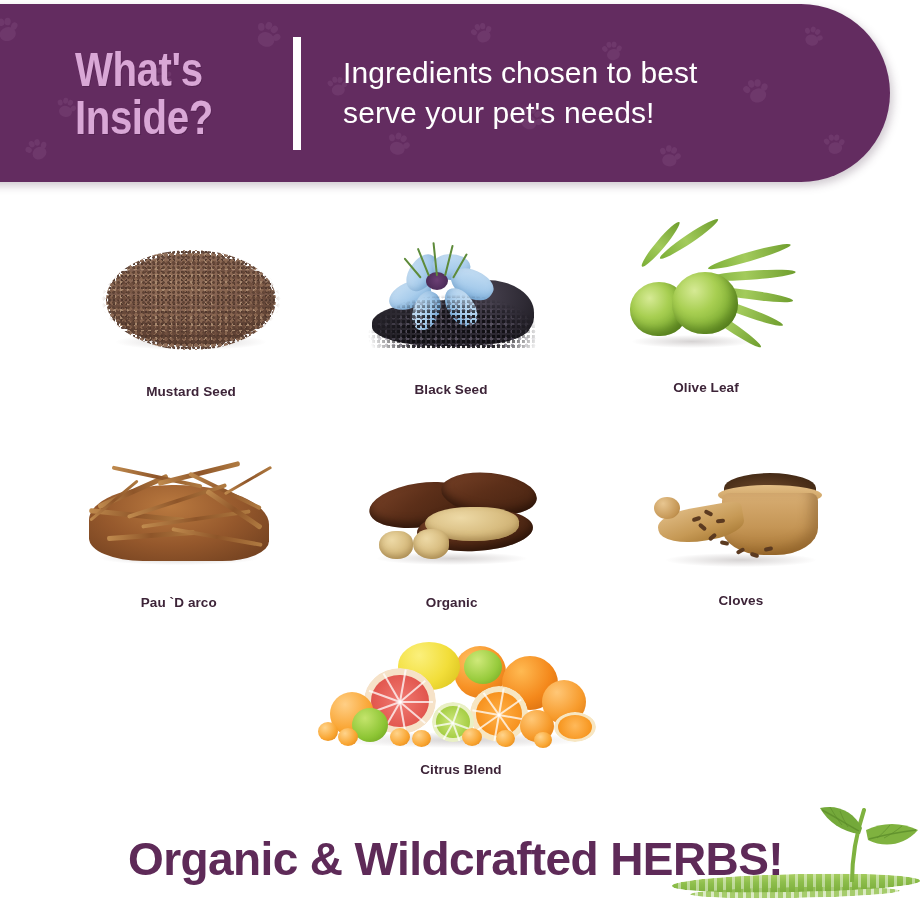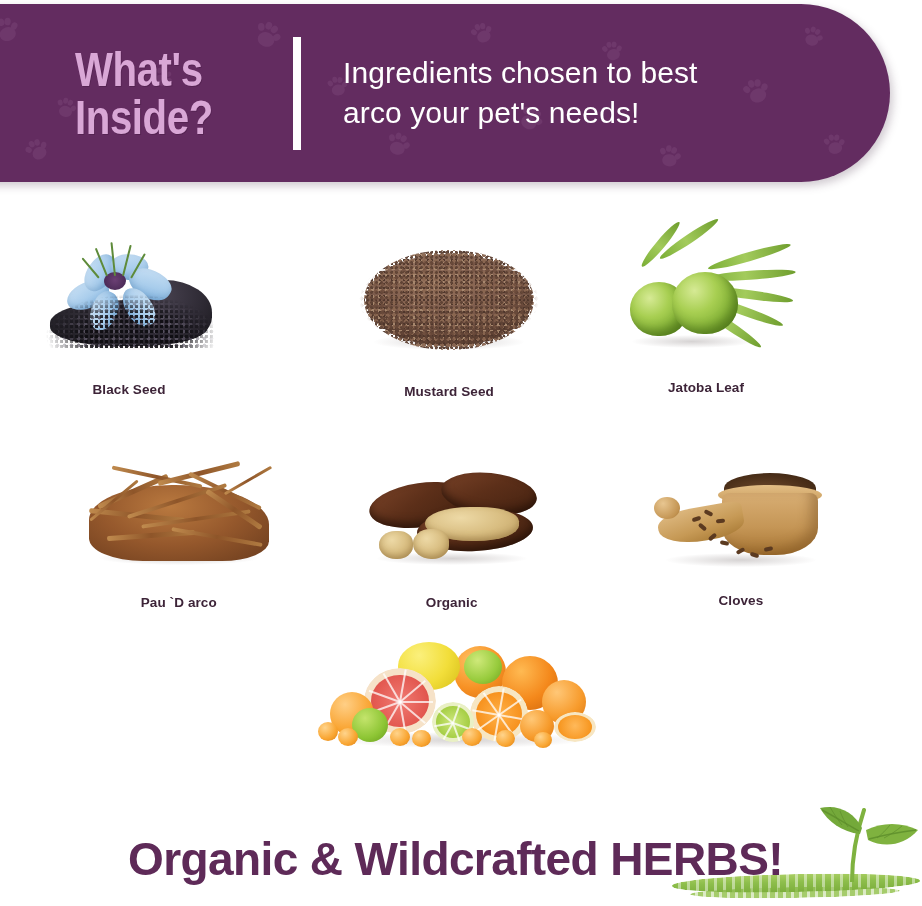--- a/index.html
+++ b/index.html
@@ -359,28 +359,40 @@
             <i class="t t3"></i>
             <i class="t t4"></i>
           </div>
       </div>
 
       <div class="banner-inner">
         <div class="headline">What's
 Inside?</div>
         <div class="divider-rule"></div>
         <div class="subhead">Ingredients chosen to best
-arco your pet's needs!</div>
+serve your pet's needs!</div>
       </div>
     </div>
   </div>
 
   <div class="grid">
 
     <div class="row" style="height:215px;">
+
+      <div class="cell" style="width:322px;padding-left:60px;">
+        <div class="fig" style="height:150px;">
+          <div class="mustard">
+            <div class="shadow" style="width:150px;height:16px;bottom:0;"></div>
+            <div class="pile"></div>
+            <div class="grain"></div>
+            <div class="fuzz"></div>
+          </div>
+        </div>
+        <div class="cap" style="margin-top:34px;">Mustard Seed</div>
+      </div>
 
       <div class="cell" style="width:258px;">
         <div class="fig" style="height:150px;">
           <div class="blackseed">
             <div class="shadow" style="width:140px;height:14px;bottom:0;"></div>
             <div class="heap"></div>
             <div class="heap2"></div>
 
             <div class="petal" style="left:22px;top:44px;width:44px;height:26px;transform:rotate(-18deg);"></div>
             <div class="petal" style="left:36px;top:22px;width:40px;height:26px;transform:rotate(-48deg);"></div>
@@ -393,48 +405,36 @@
             <div class="wisp" style="left:70px;top:4px;width:2px;height:34px;transform:rotate(-6deg);"></div>
             <div class="wisp" style="left:78px;top:6px;width:2px;height:32px;transform:rotate(14deg);"></div>
             <div class="wisp" style="left:86px;top:12px;width:2px;height:28px;transform:rotate(30deg);"></div>
             <div class="wisp" style="left:54px;top:14px;width:2px;height:26px;transform:rotate(-40deg);"></div>
             <div class="grit"></div>
           </div>
         </div>
         <div class="cap" style="margin-top:32px;">Black Seed</div>
       </div>
 
-      <div class="cell" style="width:322px;padding-left:60px;">
-        <div class="fig" style="height:150px;">
-          <div class="mustard">
-            <div class="shadow" style="width:150px;height:16px;bottom:0;"></div>
-            <div class="pile"></div>
-            <div class="grain"></div>
-            <div class="fuzz"></div>
-          </div>
-        </div>
-        <div class="cap" style="margin-top:34px;">Mustard Seed</div>
-      </div>
-
       <div class="cell" style="width:342px;padding-right:90px;">
         <div class="fig" style="height:150px;">
           <div class="olive">
             <div class="shadow" style="width:120px;height:13px;bottom:2px;left:42%;"></div>
             <div class="oleaf" style="left:88px;top:24px;width:86px;transform:rotate(-16deg);"></div>
             <div class="oleaf" style="left:84px;top:34px;width:92px;transform:rotate(-4deg);"></div>
             <div class="oleaf" style="left:86px;top:44px;width:88px;transform:rotate(8deg);"></div>
             <div class="oleaf" style="left:84px;top:52px;width:84px;transform:rotate(20deg);"></div>
             <div class="oleaf" style="left:78px;top:60px;width:76px;transform:rotate(34deg);"></div>
             <div class="oleaf" style="left:40px;top:14px;width:70px;transform:rotate(-34deg);"></div>
             <div class="oleaf" style="left:22px;top:22px;width:58px;transform:rotate(-50deg);"></div>
             <div class="fruit o1"></div>
             <div class="fruit o2"></div>
           </div>
         </div>
-        <div class="cap" style="margin-top:30px;">Jatoba Leaf</div>
+        <div class="cap" style="margin-top:30px;">Olive Leaf</div>
       </div>
     </div>
 
     <div class="row" style="height:215px;margin-top:0;gap:16px;">
 
       <div class="cell" style="width:322px;padding-left:46px;">
         <div class="fig" style="height:152px;">
           <div class="bark">
             <div class="shadow" style="width:160px;height:14px;bottom:2px;"></div>
             <div class="mound"></div>
@@ -554,20 +554,21 @@
 
             <div class="fruitball" style="left:2px;top:86px;width:20px;height:19px;background:radial-gradient(circle at 35% 30%,#FFD48C 0%,#F9A531 60%,#DA7D12 100%);"></div>
             <div class="fruitball" style="left:22px;top:92px;width:20px;height:18px;background:radial-gradient(circle at 35% 30%,#FFD48C 0%,#F9A531 60%,#DA7D12 100%);"></div>
             <div class="fruitball" style="left:74px;top:92px;width:20px;height:18px;background:radial-gradient(circle at 35% 30%,#FFD48C 0%,#F9A531 60%,#DA7D12 100%);"></div>
             <div class="fruitball" style="left:96px;top:94px;width:19px;height:17px;background:radial-gradient(circle at 35% 30%,#FFD48C 0%,#F9A531 60%,#DA7D12 100%);"></div>
             <div class="fruitball" style="left:146px;top:92px;width:20px;height:18px;background:radial-gradient(circle at 35% 30%,#FFD48C 0%,#F9A531 60%,#DA7D12 100%);"></div>
             <div class="fruitball" style="left:180px;top:94px;width:19px;height:17px;background:radial-gradient(circle at 35% 30%,#FFD48C 0%,#F9A531 60%,#DA7D12 100%);"></div>
             <div class="fruitball" style="left:218px;top:96px;width:18px;height:16px;background:radial-gradient(circle at 35% 30%,#FFD48C 0%,#F9A531 60%,#DA7D12 100%);"></div>
           </div>
         </div>
+        <div class="cap" style="margin-top:14px;">Citrus Blend</div>
       </div>
     </div>
   </div>
 
   <div class="footer">
     <div class="grass2"></div>
     <div class="grass"></div>
     <svg class="sprout" viewBox="0 0 130 78" xmlns="http://www.w3.org/2000/svg">
       <path d="M62 78 C62 52 66 30 74 6" stroke="#7FB23F" stroke-width="4" fill="none" stroke-linecap="round"></path>
       <path d="M70 30 C52 28 38 18 30 4 C48 0 64 8 72 24 Z" fill="#74A93A"></path>

